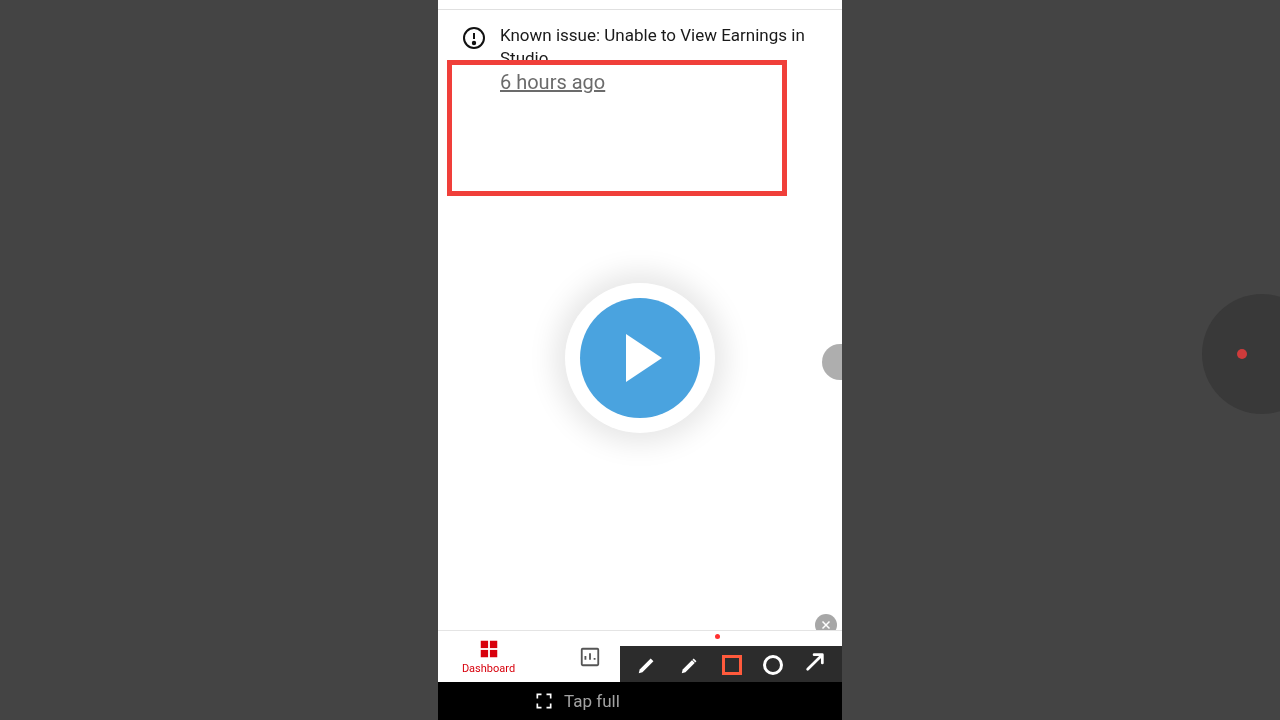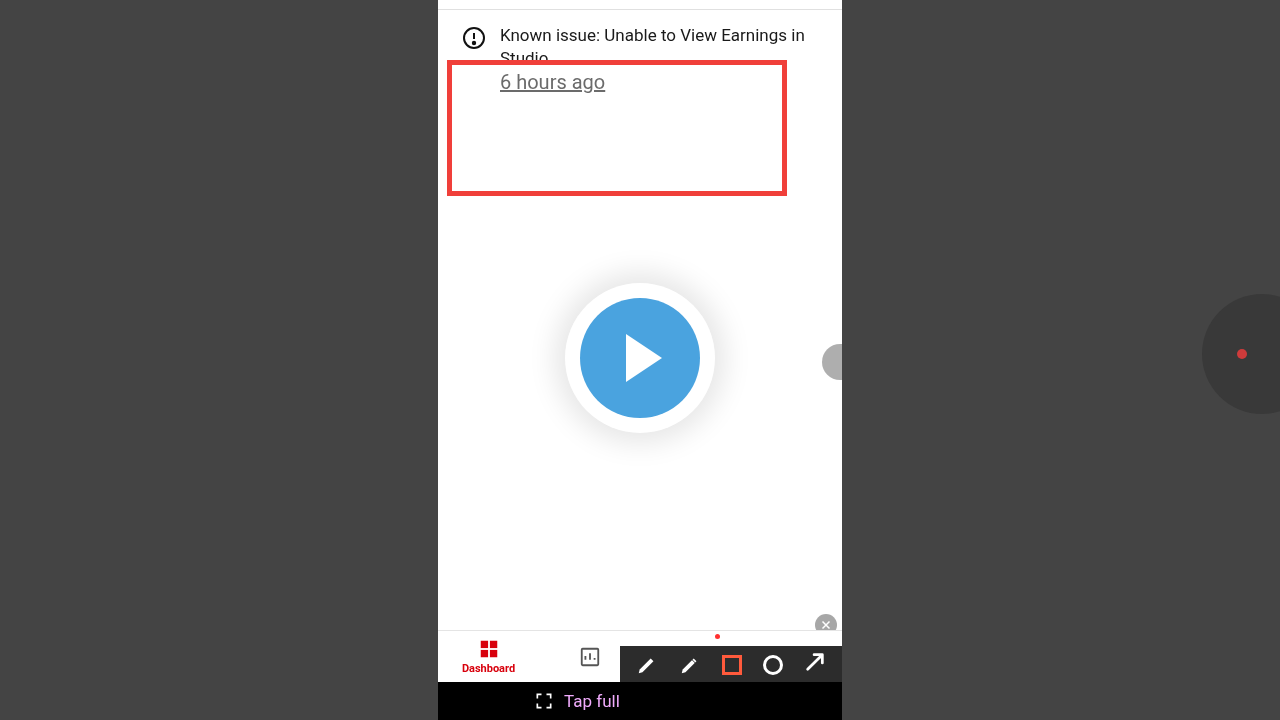--- a/index.html
+++ b/index.html
@@ -61,21 +61,21 @@
   }
   
   .bottom-nav {
     position: absolute; left: 0; bottom: 38px; width: 100%; height: 52px;
     border-top: 1px solid #e4e4e4; display: flex; background: #fff;
   }
   .nav-item {
     flex: 1; display: flex; flex-direction: column; align-items: center;
     justify-content: center; gap: 2px; font-size: 11px; color: #444;
   }
-  .nav-item.active { color: #d8000c; font-weight: bold; }
+  .nav-item.active { color: #d8000c; }
   .nav-icon { width: 22px; height: 22px; }
   
   .anno-toolbar {
     position: absolute; left: 182px; top: 646px; width: 222px; height: 74px;
     background: #2c2c2c; display: flex; flex-direction: column;
   }
   .anno-row {
     flex: 1; display: flex; align-items: center; justify-content: space-around;
     padding: 0 6px;
   }
@@ -93,21 +93,21 @@
   .tool-arrow {
     color: #fff; font-size: 22px; font-weight: 800; transform: rotate(0deg);
   }
   .tool-colorwheel {
     width: 20px; height: 20px; border-radius: 50%;
     background: conic-gradient(#ff0040,#ffcc00,#33ff00,#00ccff,#6600ff,#ff0040);
   }
   
   .bottom-strip {
     position: absolute; left: 0; bottom: 0; width: 100%; height: 38px;
-    background: #000; display: flex; align-items: center; color: #f0abfc;
+    background: #000; display: flex; align-items: center; color: #a3a3a3;
     font-size: 17px; padding-left: 96px; gap: 10px;
   }
   .fs-icon { width: 20px; height: 20px; }
   
   .edge-bubble {
     position: absolute; right: -16px; top: 344px; width: 36px; height: 36px;
     border-radius: 50%; background: rgba(120,120,120,0.6);
   }
   
   .recorder-bubble {

